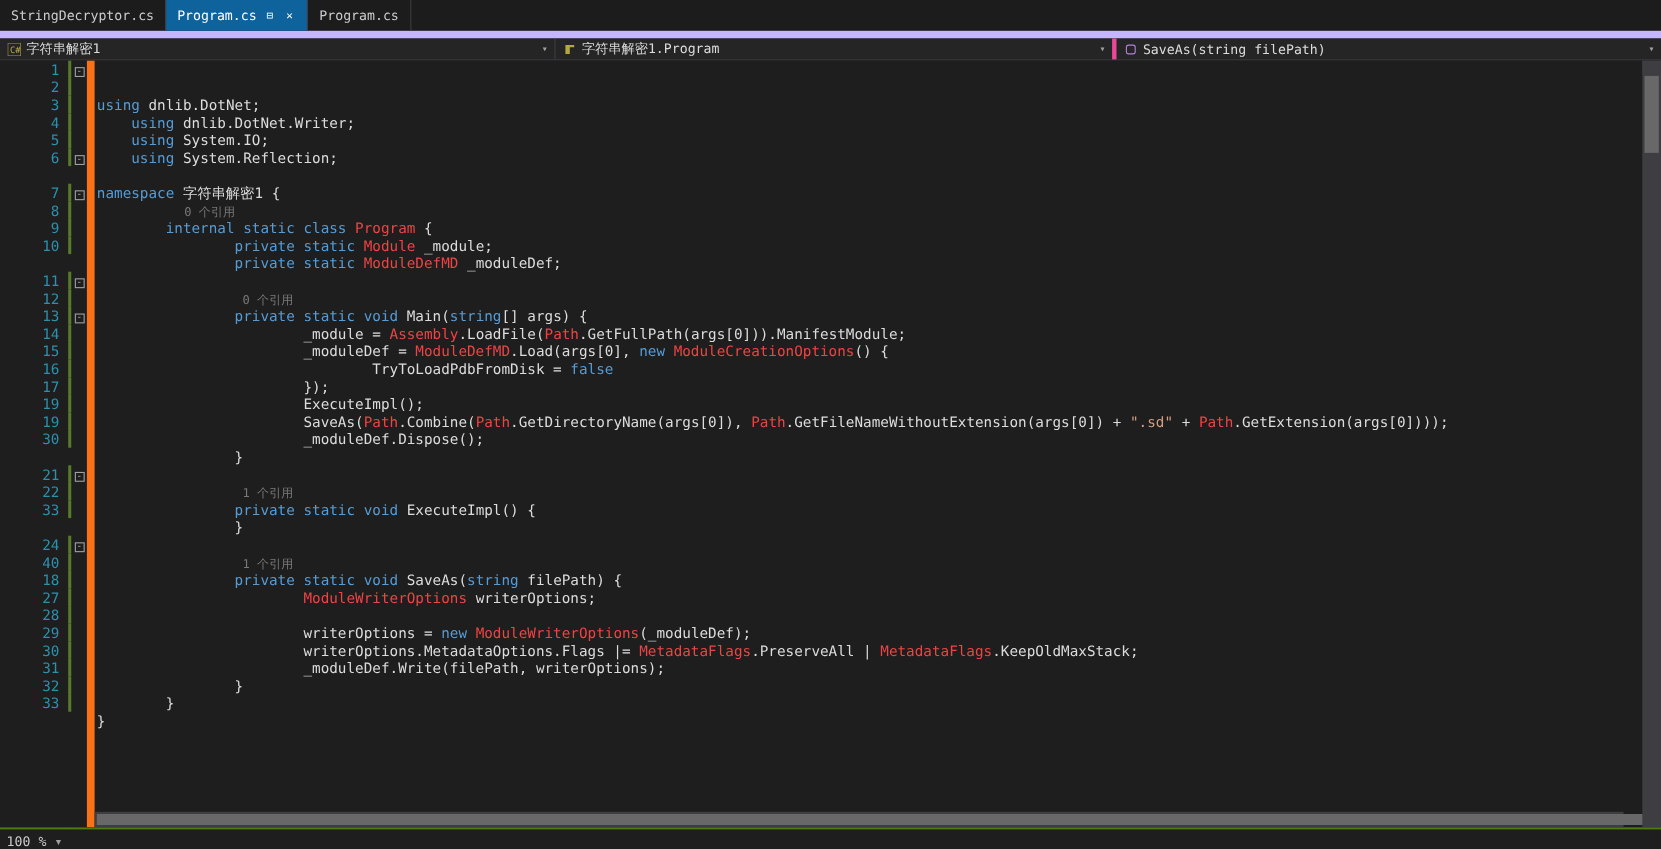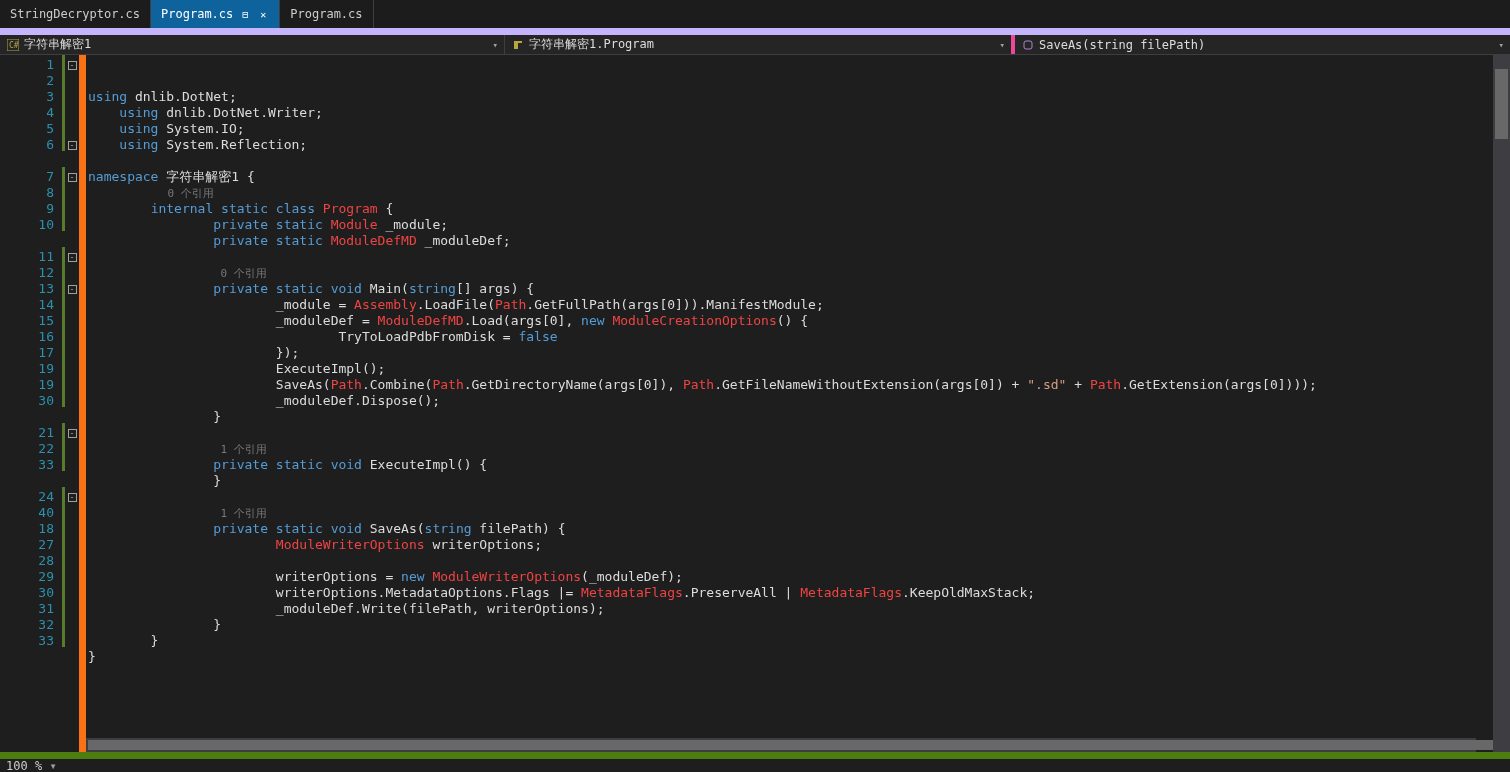--- a/index.html
+++ b/index.html
@@ -138,23 +138,23 @@
 .vscroll .thumb {
   position: absolute;
   top: 2px; left: 2px;
   width: 13px;
   height: 70px;
   background: #686868;
 }
 .status-bar {
   height: 20px;
   display: flex;
-  align-items: flex-start;
-  background: #1e1e1e;
-  border-top: 7px solid #4d7c0f;
+  align-items: flex-end;
+  background: #1e1e1e;
+  border-top: 2px solid #4d7c0f;
   color: #cccccc;
   font-size: 12px;
   padding: 0 6px;
   gap: 4px;
 }
 .status-chevron {
   width: 14px; height: 14px;
   display: flex; align-items: center; justify-content: center;
   color: #a0a0a0;
 }

